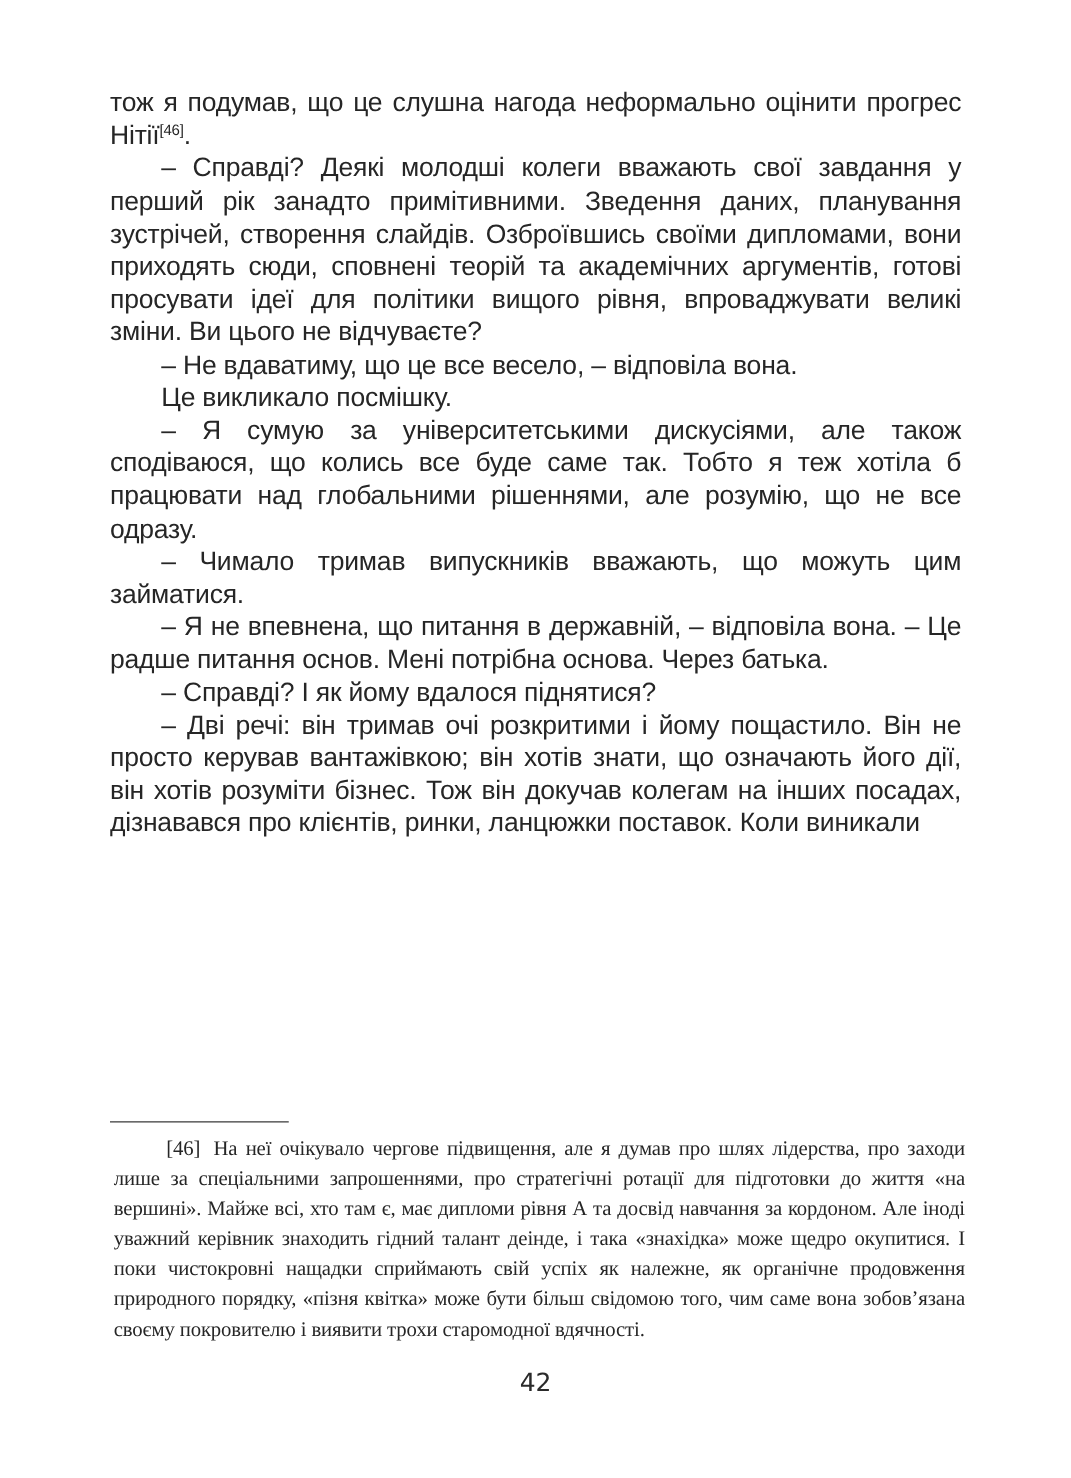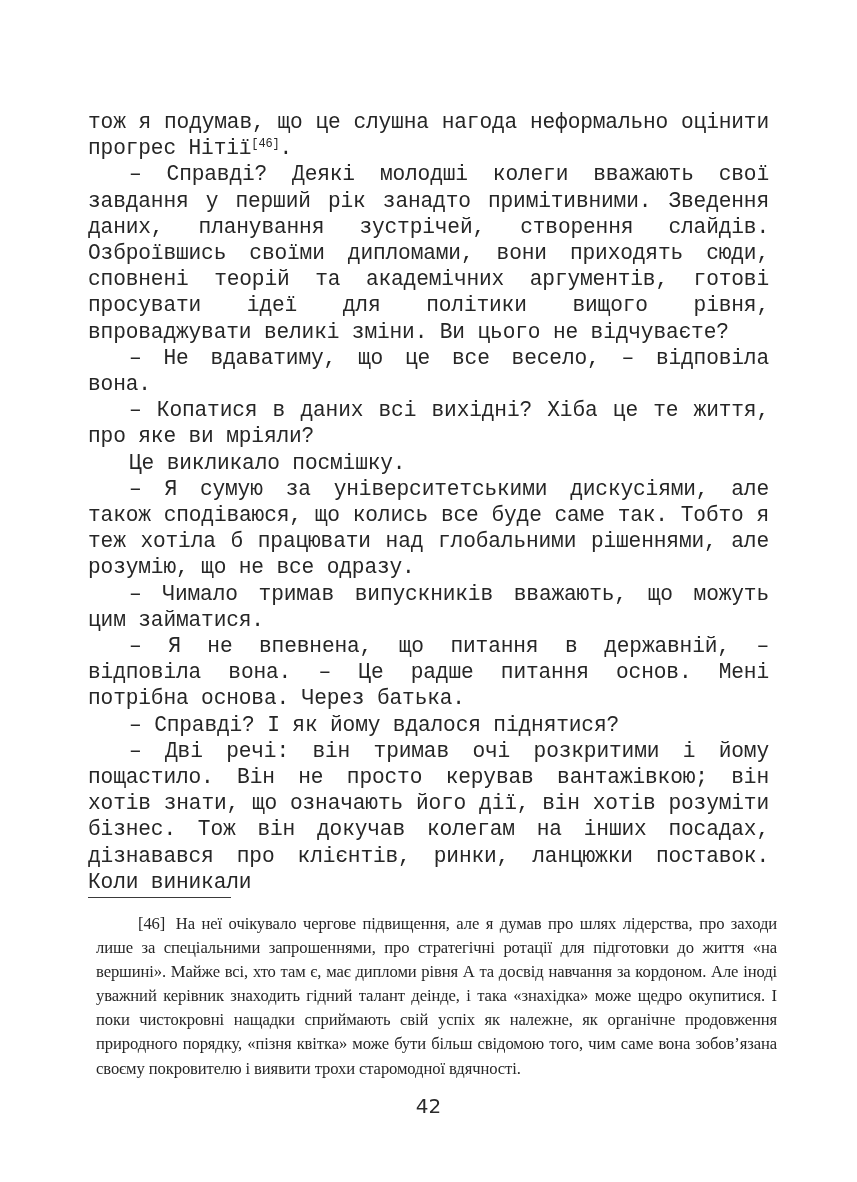--- a/index.html
+++ b/index.html
@@ -14,26 +14,25 @@
       overflow: hidden;
       color: #262626;
     }
     .page {
       position: absolute;
       left: 88px;
       top: 70px;
       width: 681px;
     }
     .main-text {
-      font-family: Liberation Mono, monospace;
+      font-family: Liberation Sans, sans-serif;
       font-size: 21.2px;
       line-height: 26.2px;
       text-align: justify;
       letter-spacing: -0.15px;
-      margin-top: 39px;
     }
     .main-text p {
       margin: 0;
       text-indent: 41px;
     }
     .main-text p.noindent {
       text-indent: 0;
     }
     .main-text sup {
       font-size: 12px;
@@ -51,21 +50,21 @@
     .footnote {
       position: absolute;
       left: 88px;
       top: 904px;
       width: 681px;
       font-family: "Liberation Serif", "DejaVu Serif", serif;
       font-size: 16.6px;
       line-height: 24.1px;
       text-align: justify;
       text-indent: 42px;
-      margin: 8px;
+      margin: 3px;
       letter-spacing: -0.1px;
     }
     .fn-marker {
       margin-right: 4px;
     }
     .page-number {
       position: absolute;
       left: 0;
       width: 857px;
       top: 1094px;
@@ -76,21 +75,20 @@
     }
   </style>
 </head>
 <body>
 
 <div class="page">
   <div class="main-text">
     <p class="noindent"><span>тож я подумав, що це слушна нагода неформально оцінити прогрес Нітії</span><sup>[46]</sup><span>.</span></p>
     <p>– Справді? Деякі молодші колеги вважають свої завдання у перший рік занадто примітивними. Зведення даних, планування зустрічей, створення слайдів. Озброївшись своїми дипломами, вони приходять сюди, сповнені теорій та академічних аргументів, готові просувати ідеї для політики вищого рівня, впроваджувати великі зміни. Ви цього не відчуваєте?</p>
     <p>– Не вдаватиму, що це все весело, – відповіла вона.</p>
-    <p>– Копатися в даних всі вихідні? Хіба це те життя, про яке ви мріяли?</p>
     <p>Це викликало посмішку.</p>
     <p>– Я сумую за університетськими дискусіями, але також сподіваюся, що колись все буде саме так. Тобто я теж хотіла б працювати над глобальними рішеннями, але розумію, що не все одразу.</p>
     <p>– Чимало тримав випускників вважають, що можуть цим займатися.</p>
     <p>– Я не впевнена, що питання в державній, – відповіла вона. – Це радше питання основ. Мені потрібна основа. Через батька.</p>
     <p>– Справді? І як йому вдалося піднятися?</p>
     <p>– Дві речі: він тримав очі розкритими і йому пощастило. Він не просто керував вантажівкою; він хотів знати, що означають його дії, він хотів розуміти бізнес. Тож він докучав колегам на інших посадах, дізнавався про клієнтів, ринки, ланцюжки поставок. Коли виникали</p>
   </div>
 </div>
 
 <div class="footnote-rule"></div>

